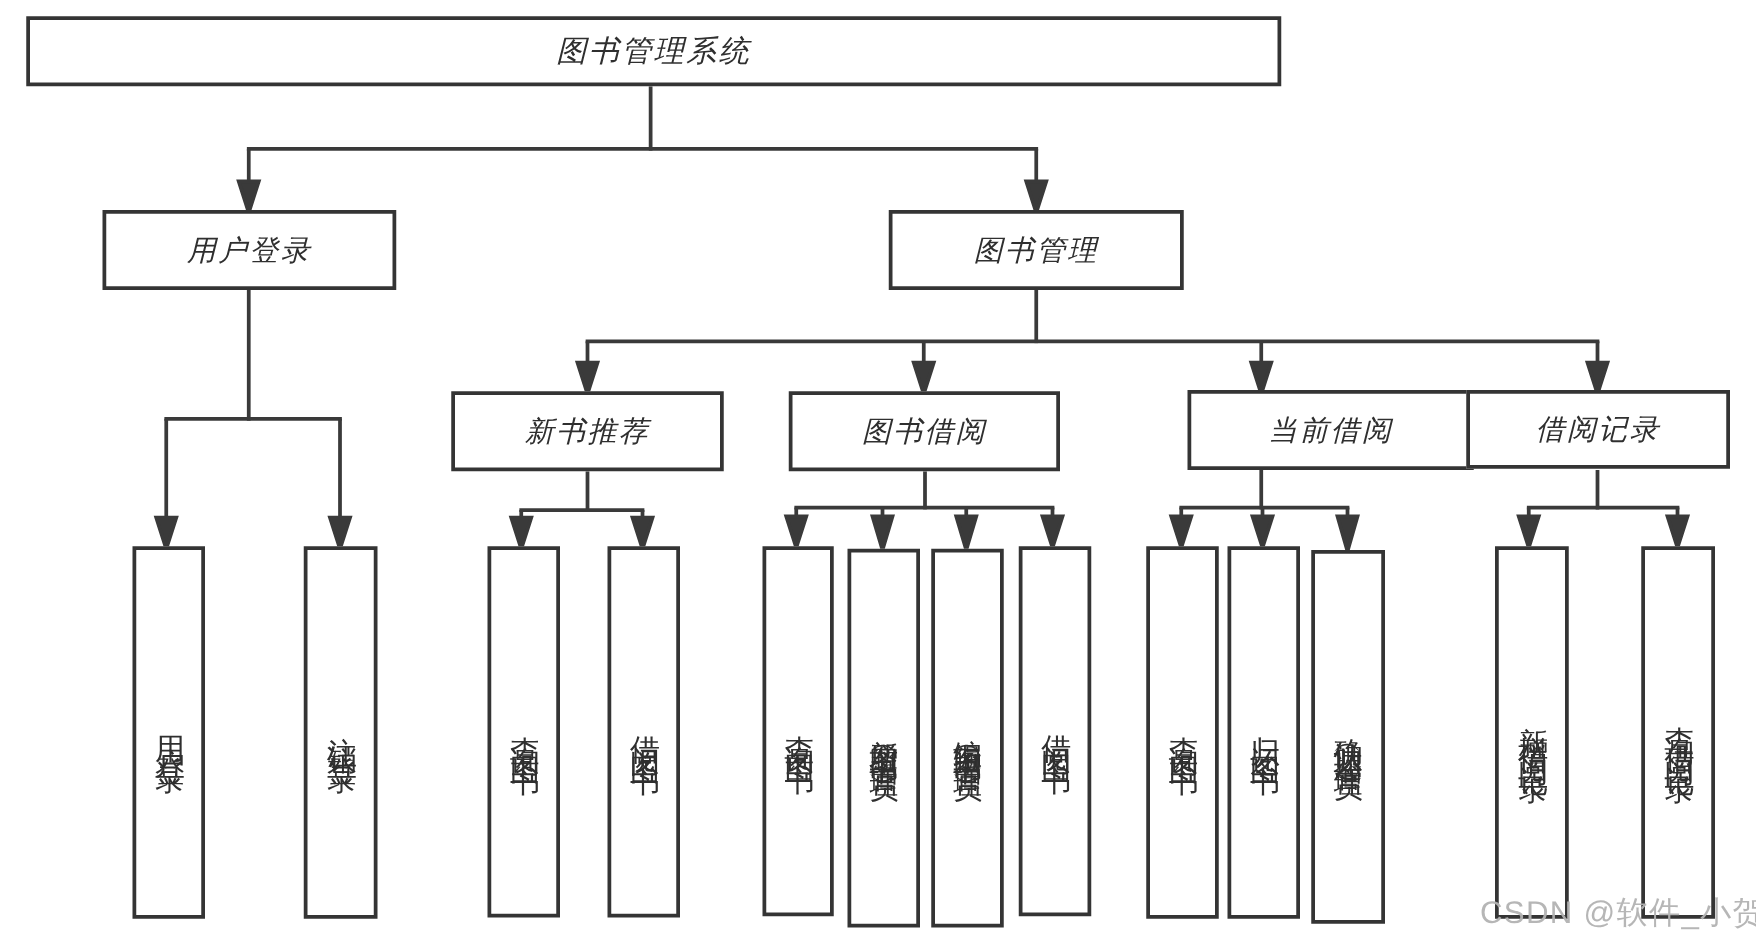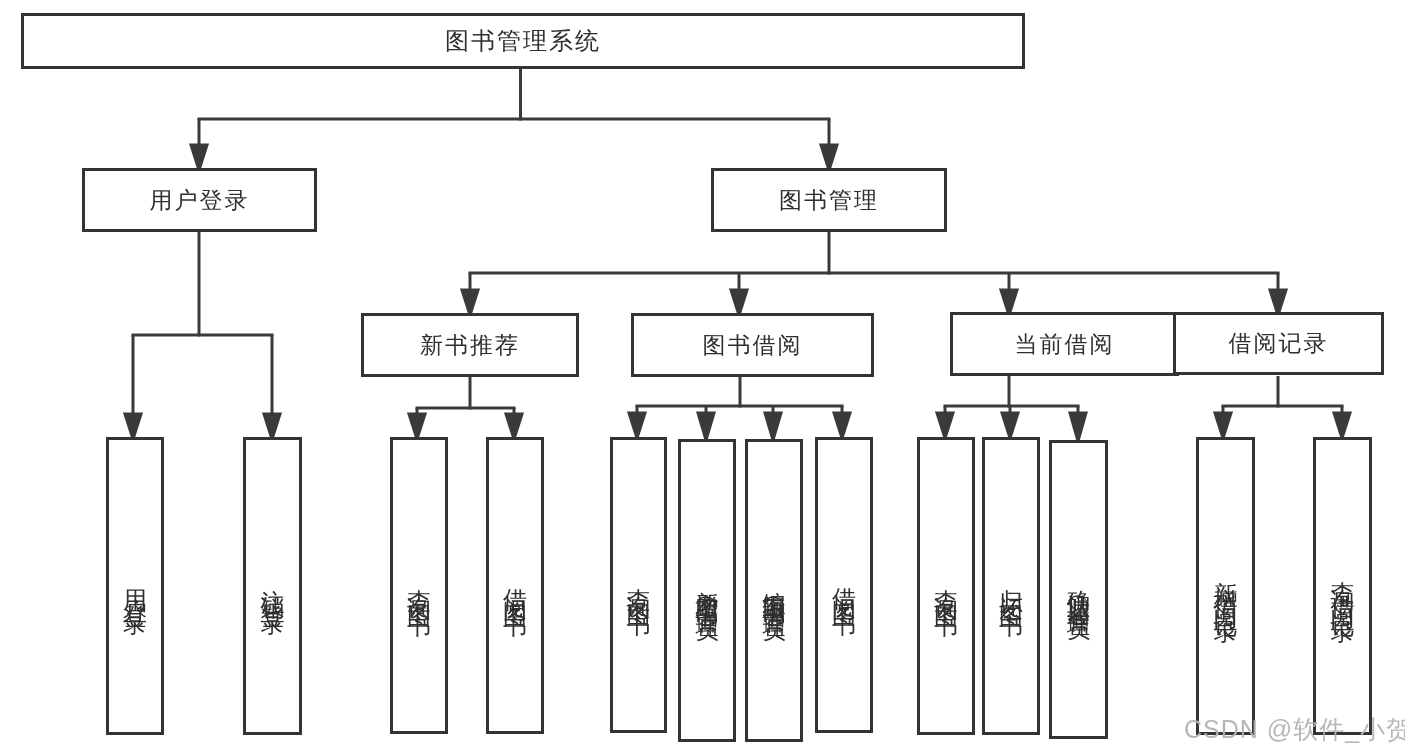--- a/index.html
+++ b/index.html
@@ -21,21 +21,21 @@
   .node {
     position: absolute;
     background: #ffffff;
     border: 3px solid #343434;
     color: #2f2f2f;
     display: flex;
     align-items: center;
     justify-content: center;
     z-index: 2;
   }
-  .h-node { font-size: 23px; letter-spacing: 2px; white-space: nowrap; }
+  .h-node { font-size: 23px; letter-spacing: 2px; white-space: nowrap; font-style: italic; }
   .root-node { font-size: 24px; }
   .v-node {
     writing-mode: vertical-rl;
     text-orientation: mixed;
     font-size: 24px;
     letter-spacing: 8px;
     line-height: 1;
   }
   .v-node.tight { letter-spacing: 4px; font-size: 23px; }
   .watermark {
@@ -129,21 +129,21 @@
       <polygon points="1334,413 1350,413 1342,438"></polygon>
     </g>
   </svg>
 
   <div class="node h-node root-node" style="left:21px; top:13px; width:1004px; height:56px;">图书管理系统</div>
 
   <div class="node h-node" style="left:82px; top:168px; width:235px; height:64px;">用户登录</div>
   <div class="node h-node" style="left:711px; top:168px; width:236px; height:64px;">图书管理</div>
 
   <div class="node h-node" style="left:361px; top:313px; width:218px; height:64px;text-align:right;">新书推荐</div>
-  <div class="node h-node" style="left:631px; top:313px; width:243px; height:64px;text-align:right;">图书借阅</div>
+  <div class="node h-node" style="left:631px; top:313px; width:217px; height:64px;text-align:right;">图书借阅</div>
   <div class="node h-node" style="left:950px; top:312px; width:229px; height:64px;">当前借阅</div>
   <div class="node h-node" style="left:1173px; top:312px; width:211px; height:63px;">借阅记录</div>
 
   <div class="node v-node" style="left:106px; top:437px; width:58px; height:298px;">用户登录</div>
   <div class="node v-node" style="left:243px; top:437px; width:59px; height:298px;">注销登录</div>
 
   <div class="node v-node" style="left:390px; top:437px; width:58px; height:297px;">查询图书</div>
   <div class="node v-node" style="left:486px; top:437px; width:58px; height:297px;">借阅图书</div>
 
   <div class="node v-node" style="left:610px; top:437px; width:57px; height:296px;">查询图书</div>

